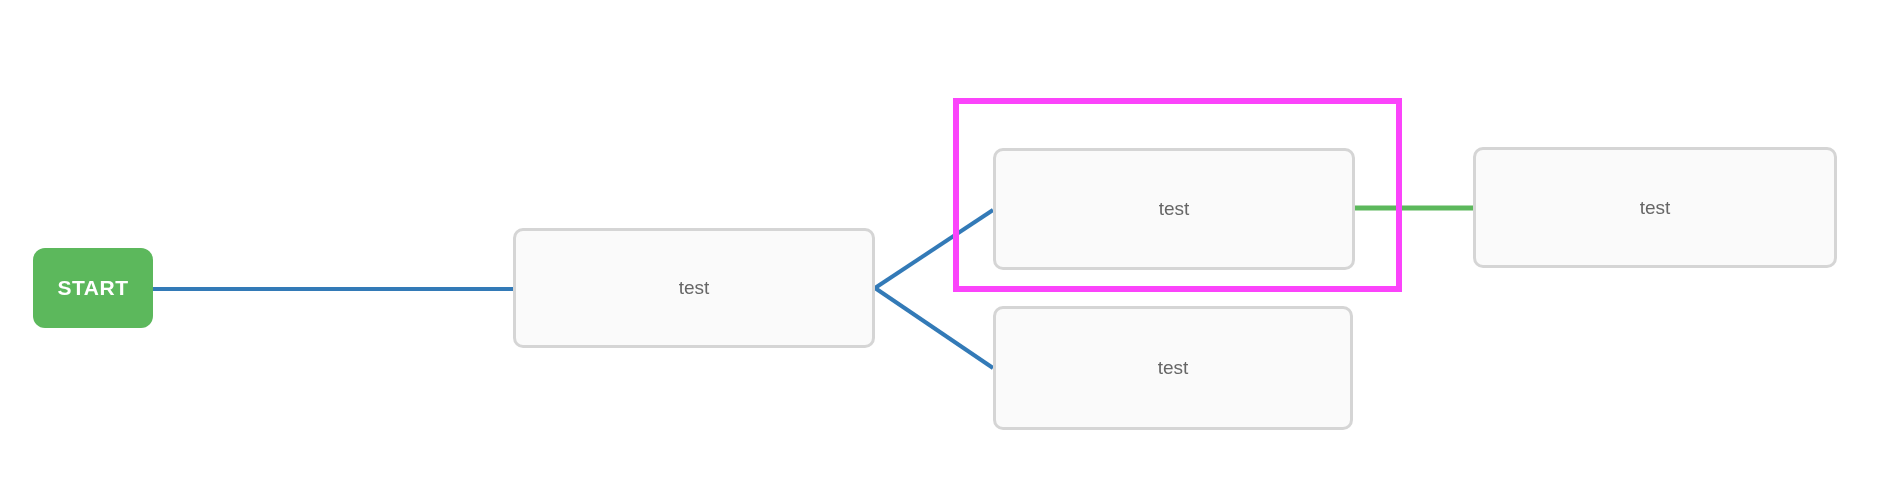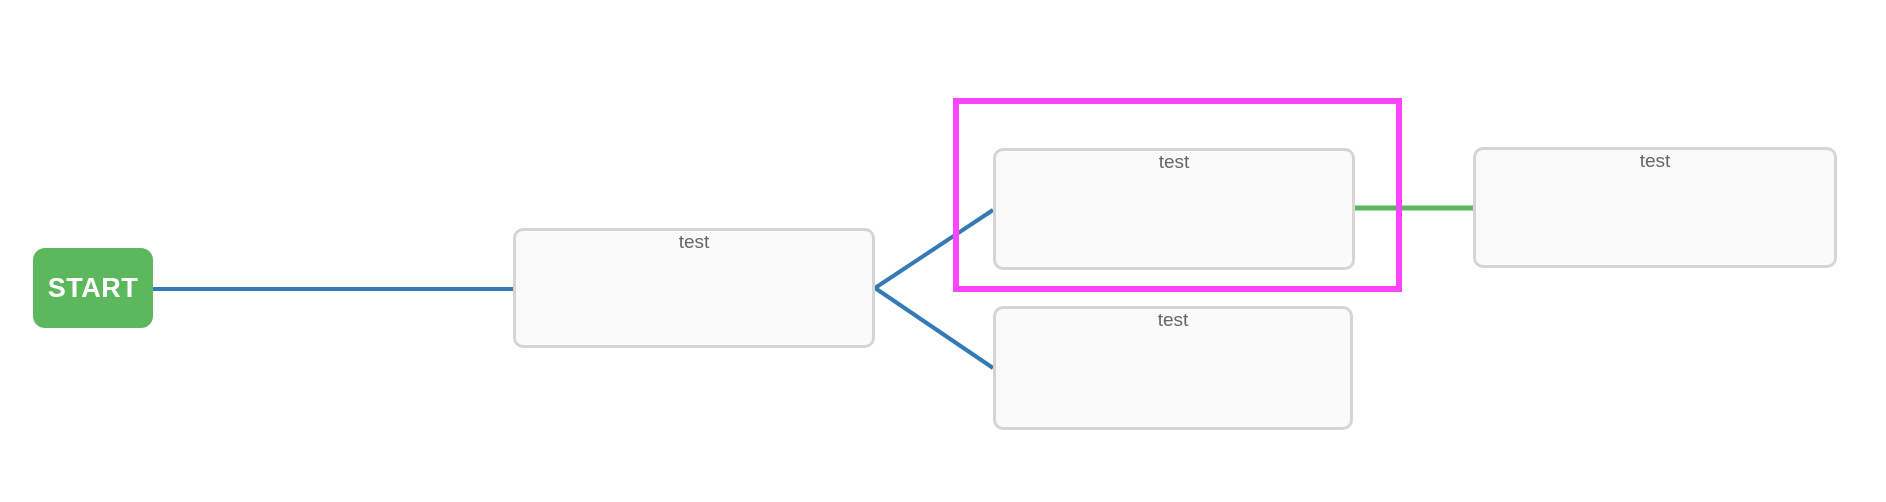--- a/index.html
+++ b/index.html
@@ -34,38 +34,38 @@
     background: transparent;
     pointer-events: none;
   }
   .node {
     position: absolute;
     box-sizing: border-box;
     background: var(--node-bg, #fafafa);
     border: 3px solid var(--node-border, #d5d5d5);
     border-radius: 10px;
     display: flex;
-    align-items: flex-start;
+    align-items: center;
     justify-content: center;
     color: var(--node-text, #666666);
     font-size: 19px;
     cursor: pointer;
   }
   .start {
     position: absolute;
     box-sizing: border-box;
     background: var(--start-bg, #5cb85c);
     color: var(--start-text, #ffffff);
     border: none;
     border-radius: 12px;
     display: flex;
     align-items: center;
     justify-content: center;
     font-family: "Liberation Sans", sans-serif;
-    font-size: 27px;
+    font-size: 21px;
     font-weight: 600;
     letter-spacing: 0.5px;
     cursor: pointer;
     padding: 0;
   }
 </style>
 </head>
 <body>
 
 <div class="canvas">

